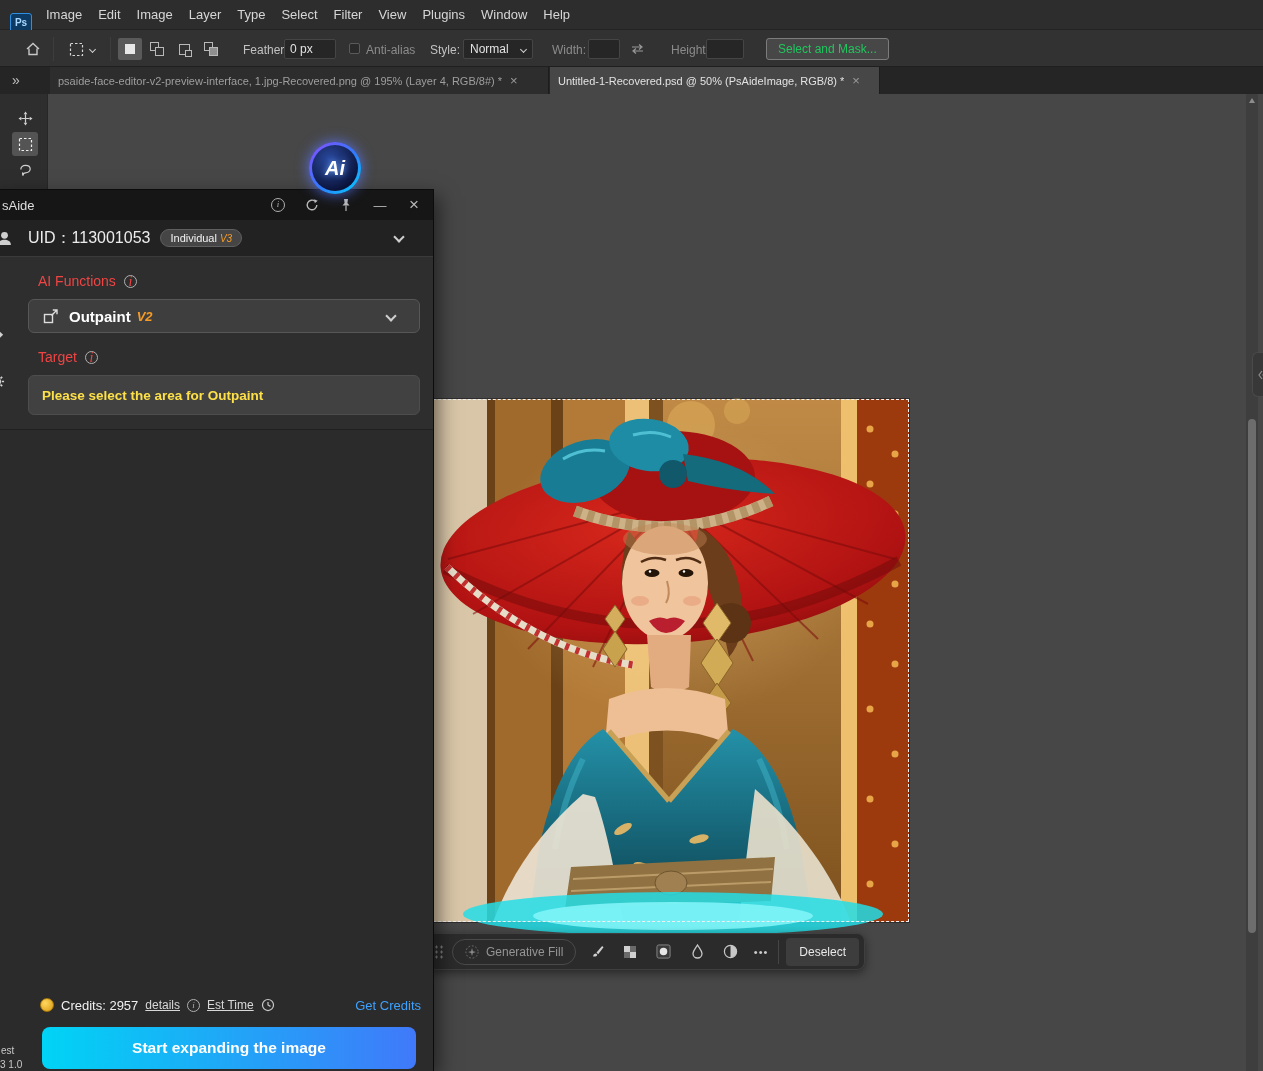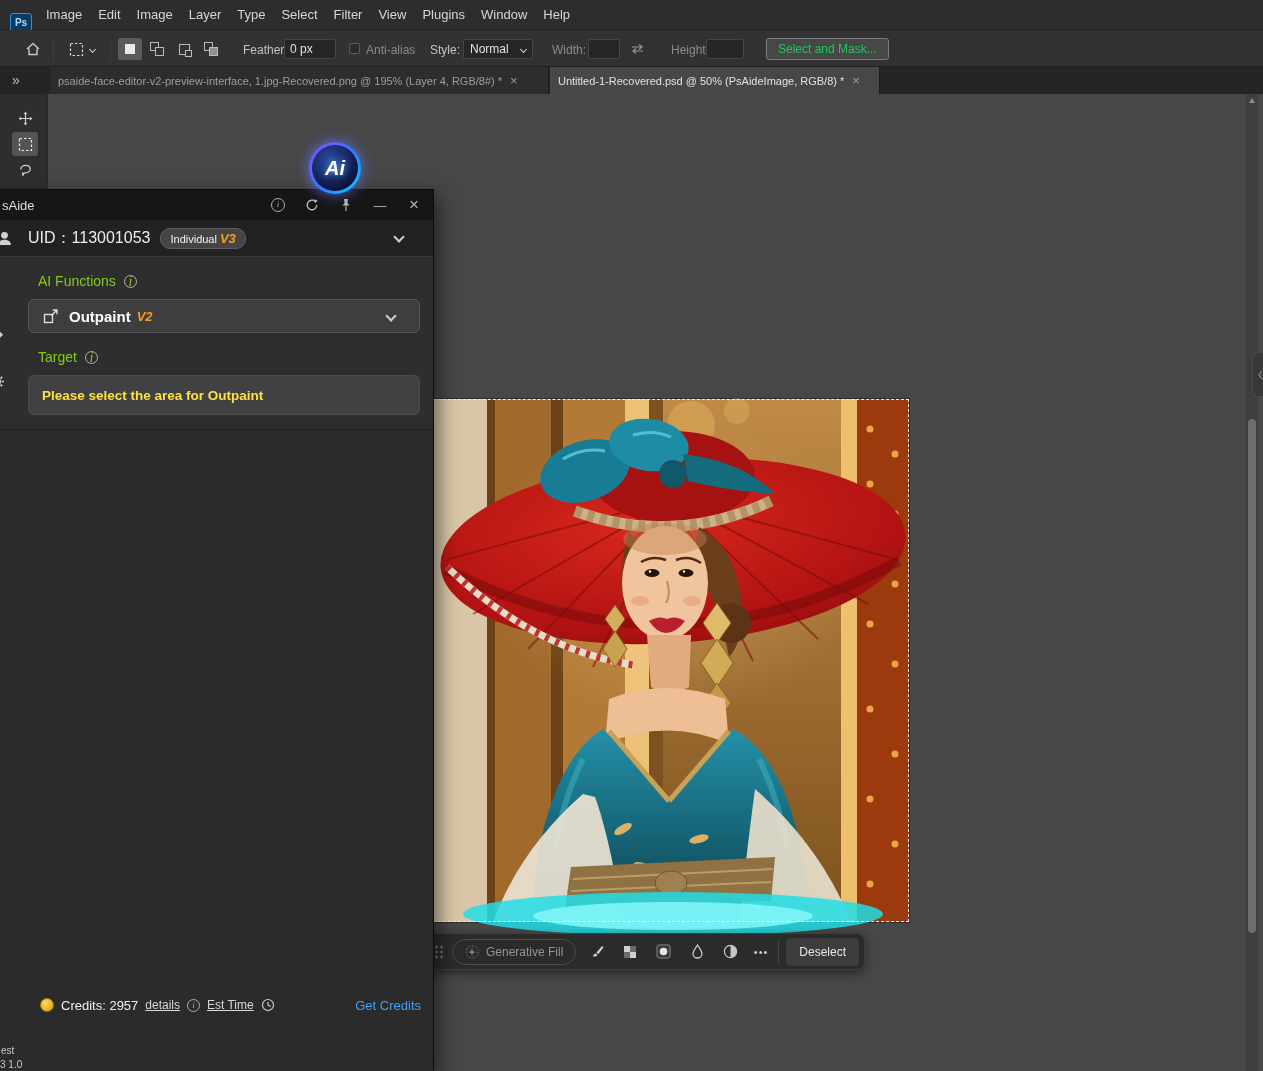--- a/index.html
+++ b/index.html
@@ -79,24 +79,24 @@
   
   .psaide{position:absolute;left:-12px;top:190px;width:445px;height:881px;background:#2e2e2e;z-index:50;box-shadow:0 0 0 1px #0c0c0c,6px 6px 18px rgba(0,0,0,.5);display:flex;flex-direction:column}
   .pa-titlebar{position:relative;height:30px;background:#161616;display:flex;align-items:center;flex:0 0 auto}
   .pa-title{margin-left:14px;font-size:13px;color:#dedede}
   .pa-tb-ic{position:absolute;top:0;height:30px;width:22px;display:flex;align-items:center;justify-content:center;color:#b8b8b8}
   .info-circ{width:14px;height:14px;border:1.3px solid #b0b0b0;border-radius:50%;color:#b0b0b0;font-size:9px;line-height:11px;text-align:center;font-family:"Liberation Serif",serif;font-style:italic;flex:0 0 auto}
   .pa-uid{position:relative;height:37px;background:#222222;border-bottom:1px solid #3a3a3a;display:flex;align-items:center;padding-left:40px;flex:0 0 auto}
   .pa-uid-text{font-size:16px;color:#ececec}
   .plan-badge{margin-left:10px;background:#454545;border:1px solid #5f5f5f;border-radius:10px;padding:2px 9px;display:flex;align-items:baseline;gap:3px}
   .plan-badge b{font-size:11px;color:#f2f2f2;font-weight:normal}
-  .plan-badge i{font-size:13px;color:#f59b25;font-weight:bold}
+  .plan-badge i{font-size:10px;color:#f59b25;font-weight:normal}
   .pa-uid .chev{position:absolute;right:30px;top:13px}
   .pa-section-h{display:flex;align-items:center;gap:8px;padding:16px 0 10px 50px;flex:0 0 auto}
-  .pa-section-h span{font-size:14px;color:#84cc16}
+  .pa-section-h span{font-size:14px;color:#ef4444}
   .pa-row{margin:0 13px 0 40px;height:34px;background:#3e3e3e;border:1px solid #575757;border-radius:6px;display:flex;align-items:center;padding:0 14px;position:relative;flex:0 0 auto}
   .pa-row .fname{font-size:15px;font-weight:bold;color:#ffffff;margin-left:10px}
   .pa-row .fver{font-size:13px;font-weight:bold;font-style:italic;color:#f59b25;margin-left:6px}
   .pa-row .chev{position:absolute;right:24px;top:12px}
   .pa-target{margin:0 13px 0 40px;height:40px;background:#414141;border:1px solid #4d4d4d;border-radius:6px;display:flex;align-items:center;padding:0 13px;flex:0 0 auto}
   .pa-target span{font-size:13.5px;font-weight:bold;color:#fde047}
   .pa-div{height:1px;background:#202020;margin-top:14px;flex:0 0 auto}
   .pa-fill{flex:1 1 auto;background:#2b2b2b;position:relative}
   .rail-ic{position:absolute;color:#d0d0d0}
   .pa-footer{position:relative;background:#2b2b2b;flex:0 0 auto;height:80px}
@@ -502,19 +502,20 @@
         <span class="credits-text">Credits: 2957</span>
         <a class="pa-link">details</a>
         <span class="info-circ" style="width:13px;height:13px">i</span>
         <a class="pa-link">Est Time</a>
         <svg width="14" height="14" viewBox="0 0 16 16">
             <circle cx="8" cy="8" r="6.3" fill="none" stroke="#c8c8c8" stroke-width="1.4"></circle>
             <path d="M8 4.5 V8 L10.8 9.6" fill="none" stroke="#c8c8c8" stroke-width="1.4"></path>
           </svg>
         <a class="get-credits">Get Credits</a>
       </div>
+      <button class="start-btn">Start expanding the image</button>
     </div>
   </div>
 
   <div class="frag" style="left:1px;top:1045px">est</div>
   <div class="frag" style="left:0;top:1059px">3 1.0</div>
 
 </div>
 
 </body></html>

